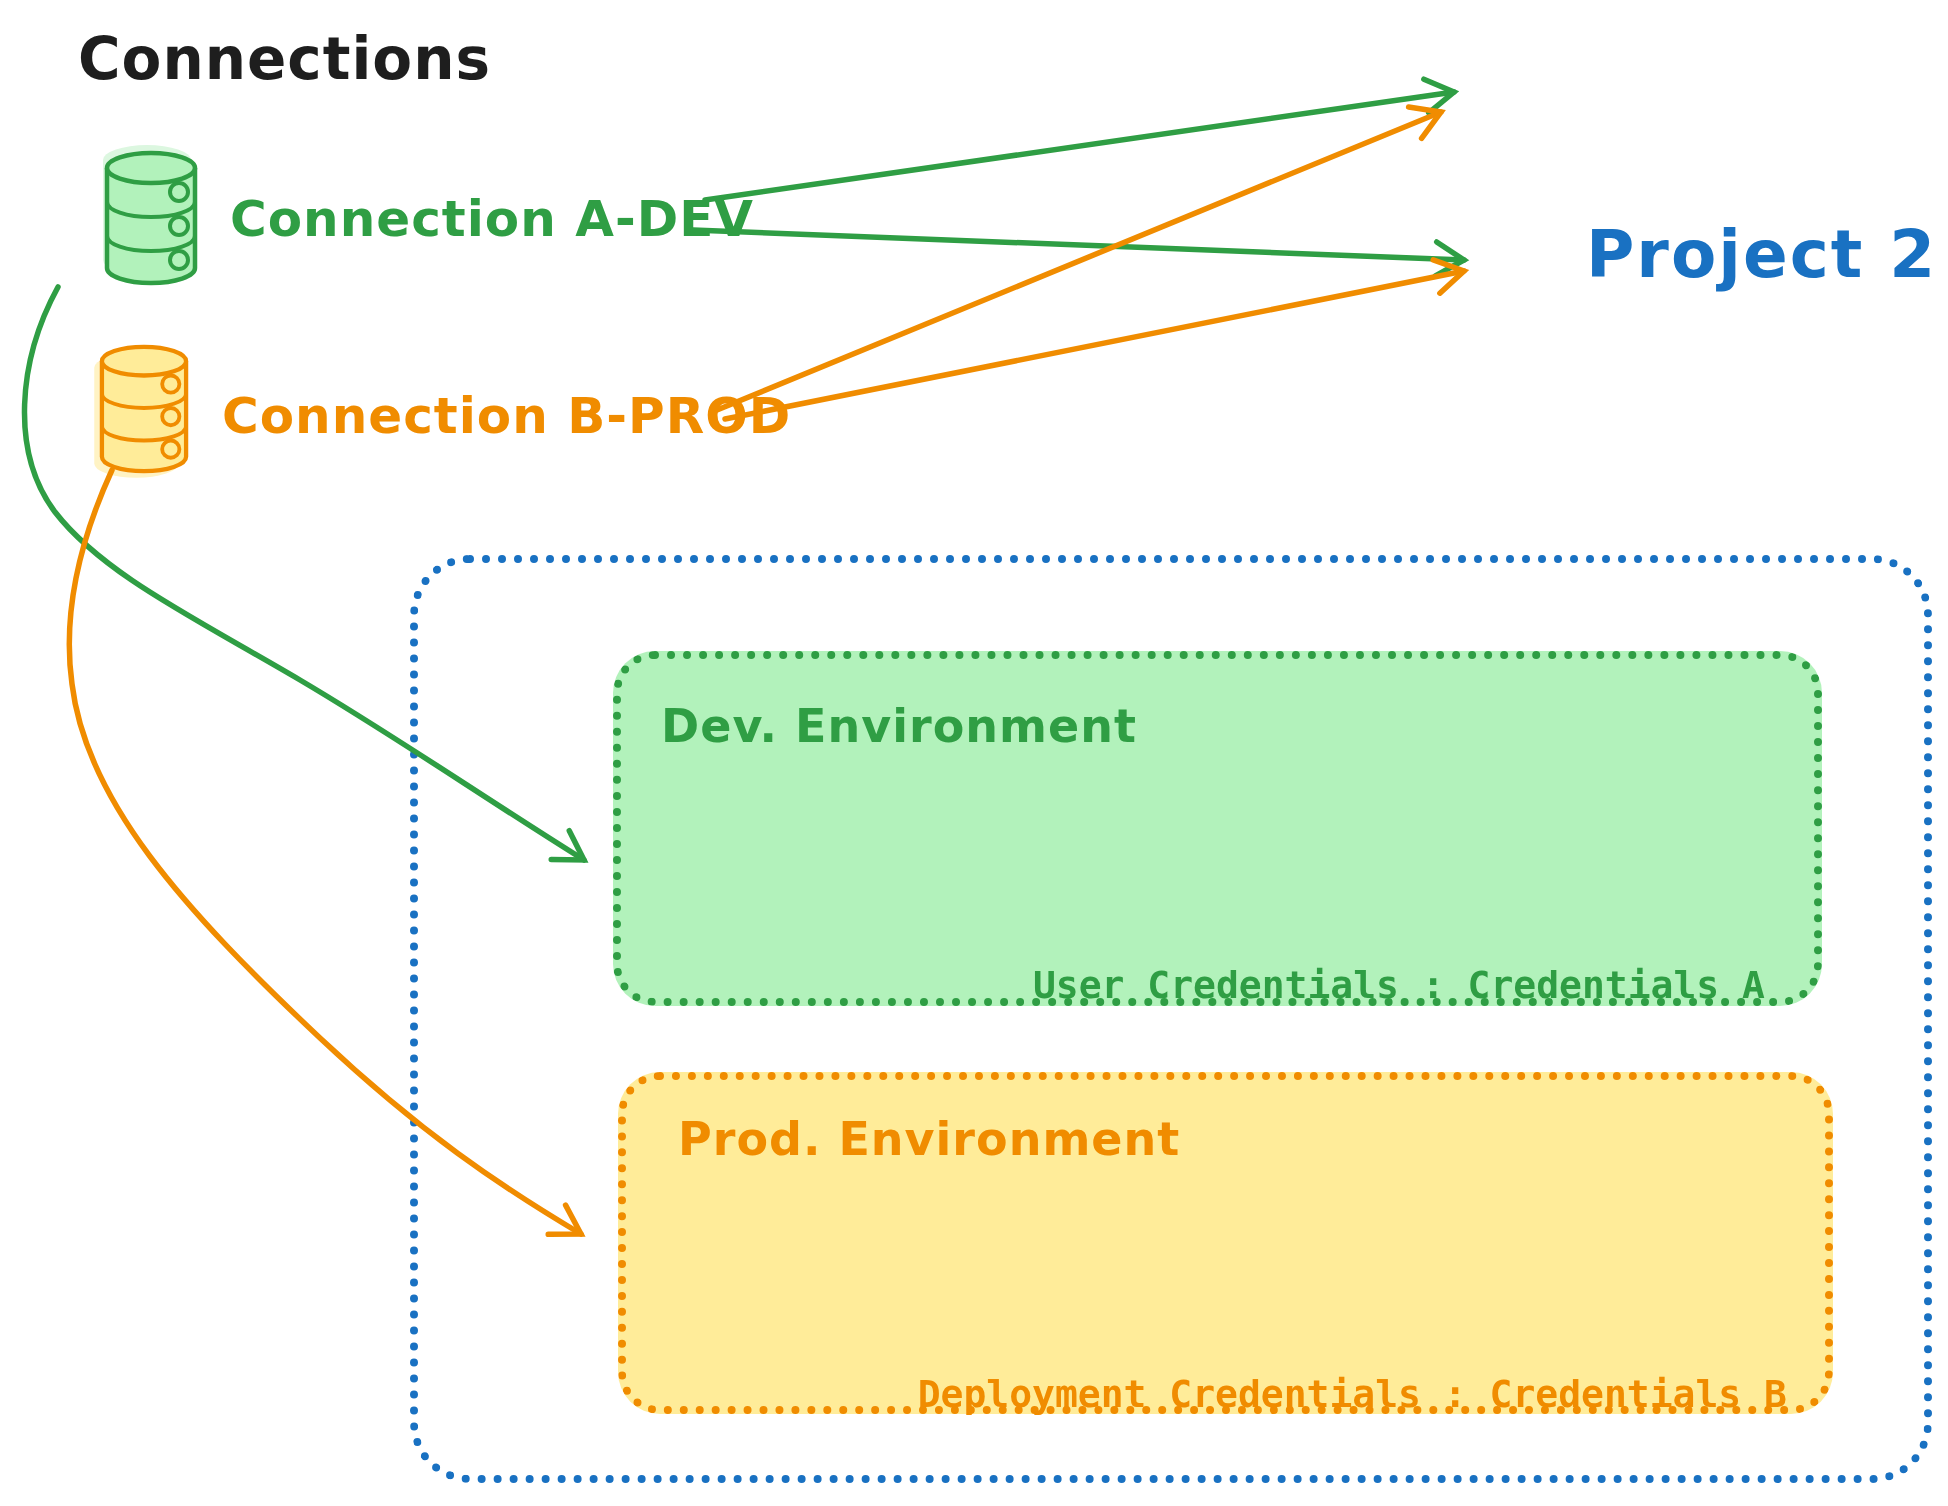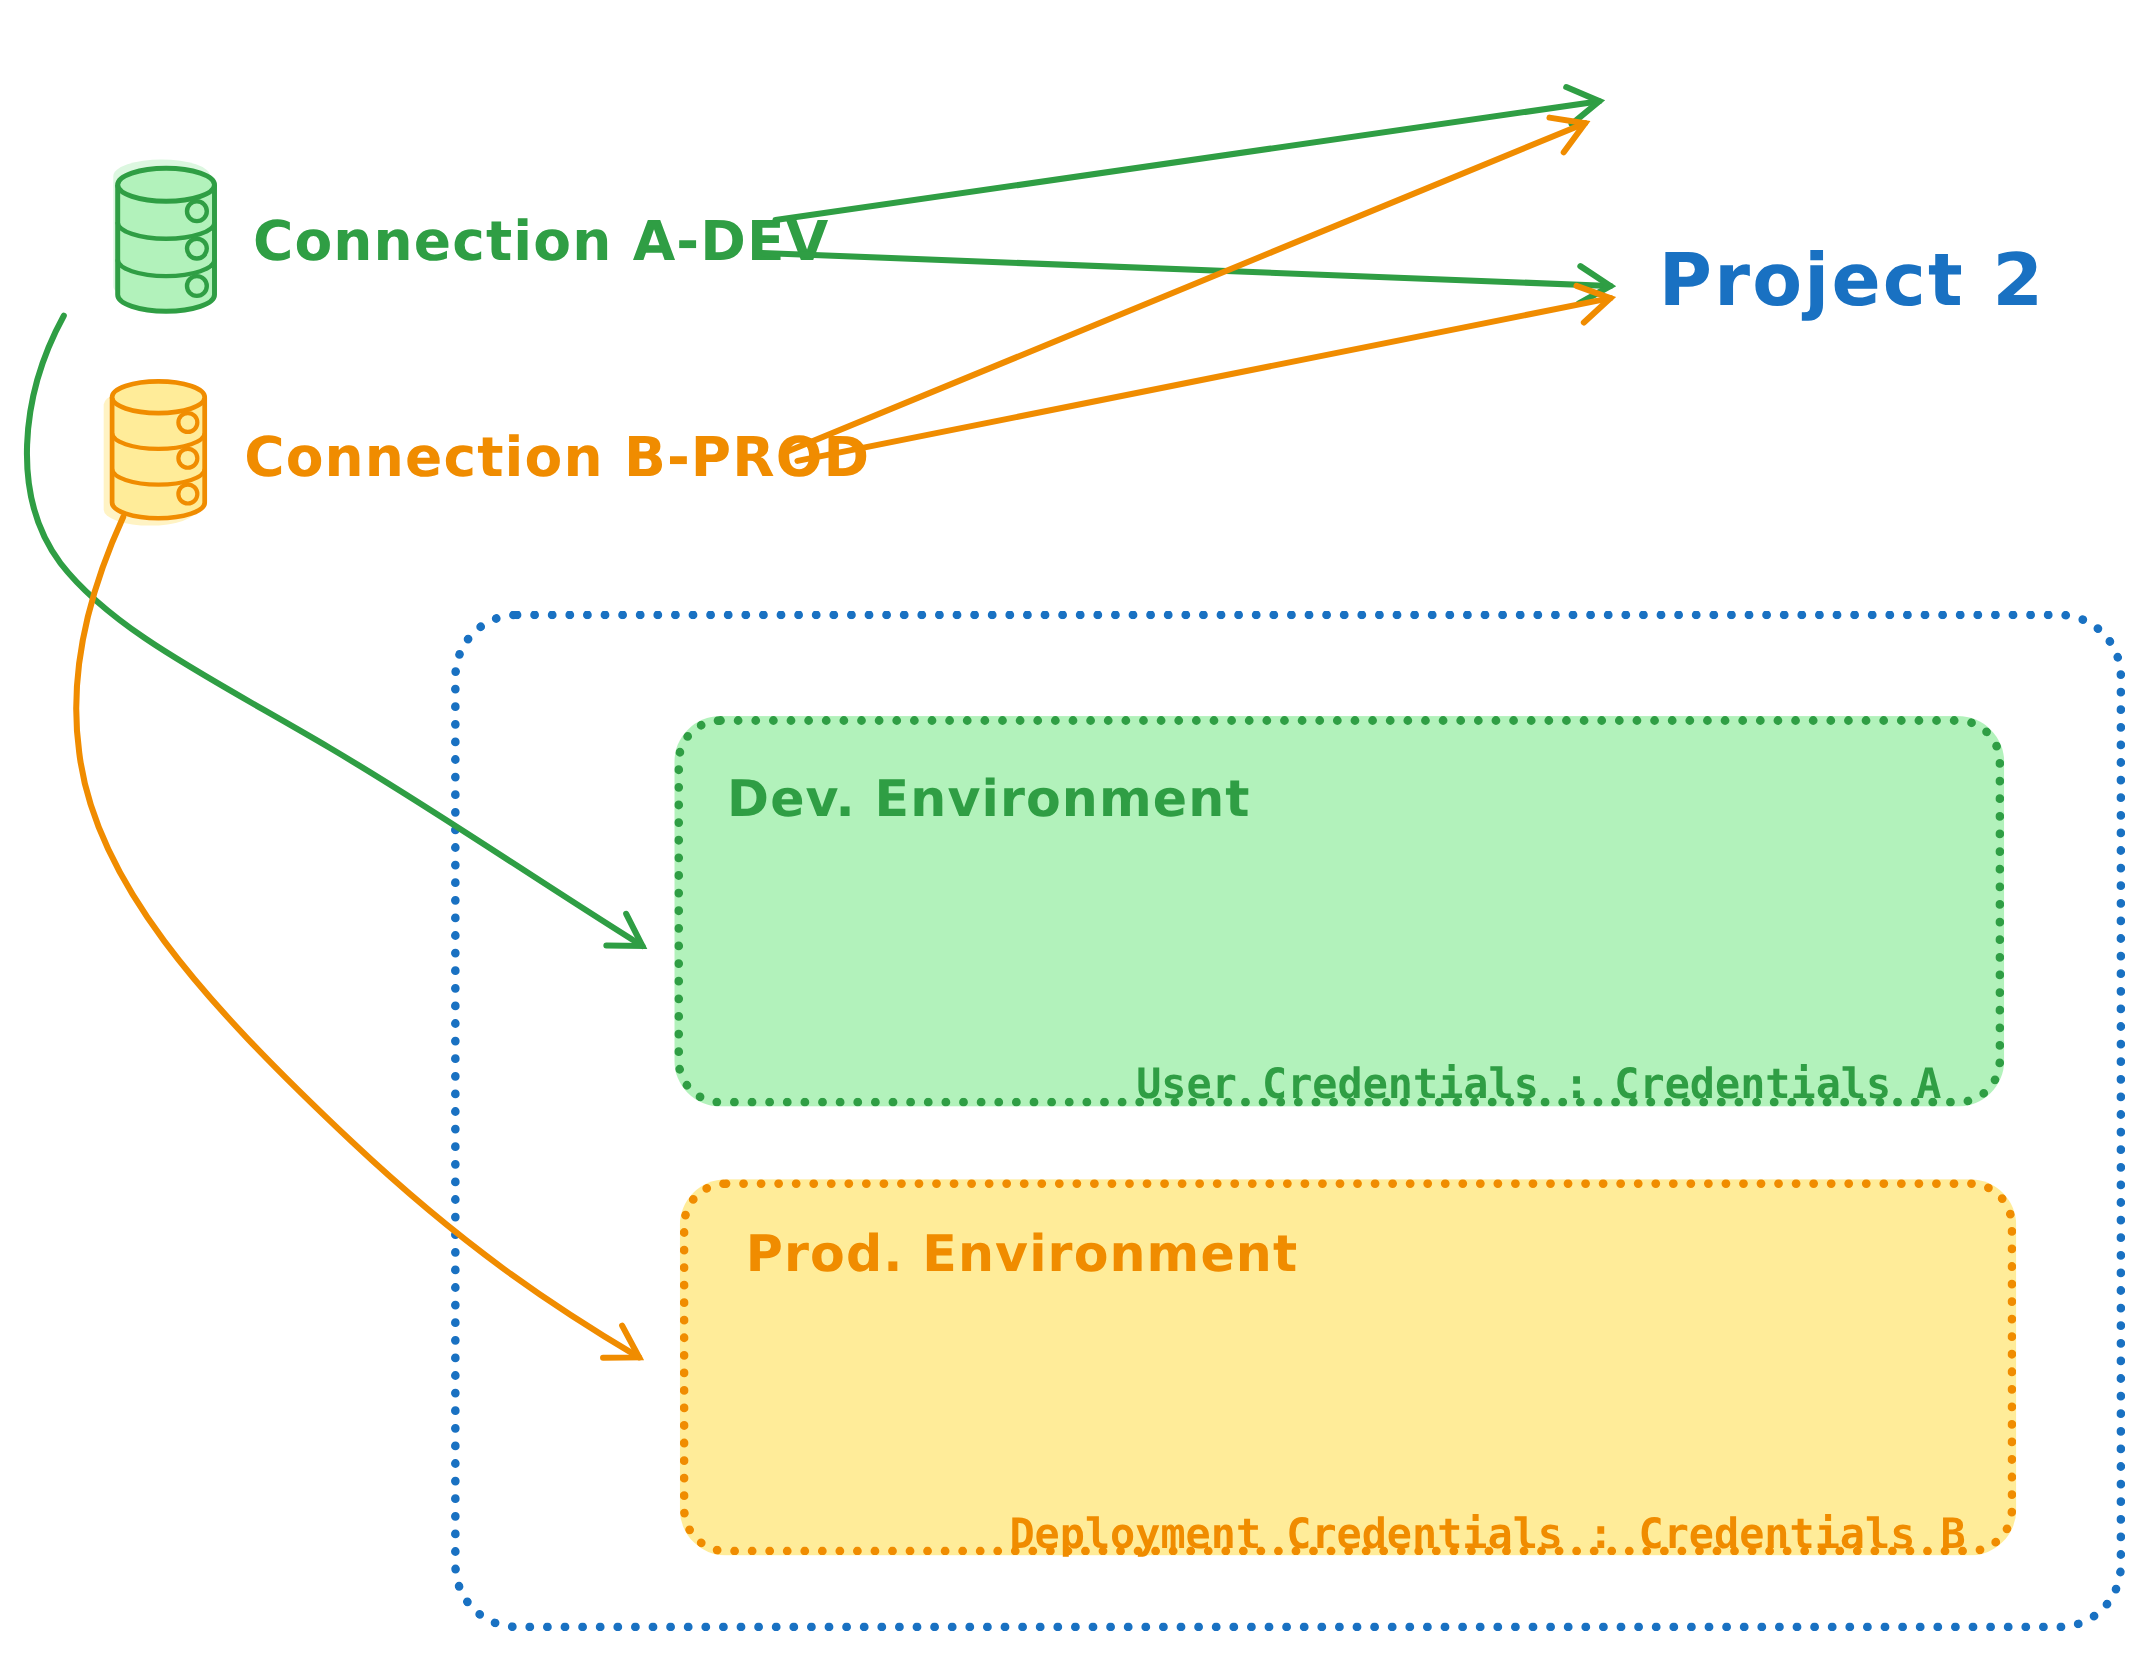--- a/index.html
+++ b/index.html
@@ -15,21 +15,21 @@
     white-space:nowrap;
     font-weight:bold;
     letter-spacing:1px;
     line-height:1.2;
   }
   .title{ left:78px; top:25px; font-size:58px; color:var(--black); }
   .conn-a{ left:230px; top:189px; font-size:50px; color:var(--green); }
   .conn-b{ left:222px; top:386px; font-size:50px; color:var(--orange); }
   .proj{ font-size:66px; color:var(--blue); letter-spacing:2px; }
   .proj3{ left:1505px; top:48px; }
-  .proj2{ left:1508px; top:215px; }
+  .proj2{ left:1586px; top:215px; }
   .proj1{ left:1524px; top:435px; }
   .env-title{ font-size:46px; }
   .dev-title{ left:661px; top:699px; color:var(--green); }
   .prod-title{ left:678px; top:1112px; color:var(--orange); }
   .creds{
     position:absolute;
     white-space:nowrap;
     font-family:"DejaVu Sans Mono",monospace;
     font-weight:bold;
     font-size:38px;
@@ -85,20 +85,21 @@
 </style>
 </head>
 <body>
 
 <div class="canvas">
 
   <div class="box project1-box"></div>
   <div class="box dev-box"></div>
   <div class="box prod-box"></div>
 
+  <span class="t title">Connections</span>
   <span class="t conn-a">Connection A-DEV</span>
   <span class="t conn-b">Connection B-PROD</span>
   <span class="t proj proj2">Project 2</span>
   <span class="t env-title dev-title">Dev. Environment</span>
   <span class="t env-title prod-title">Prod. Environment</span>
   <span class="creds dev-creds">User Credentials : Credentials A</span>
   <span class="creds prod-creds">Deployment Credentials : Credentials B</span>
 
   <svg class="db db-a" width="112" height="138" viewBox="0 0 112 138">
     <g class="halo" transform="translate(-4,-8)">

